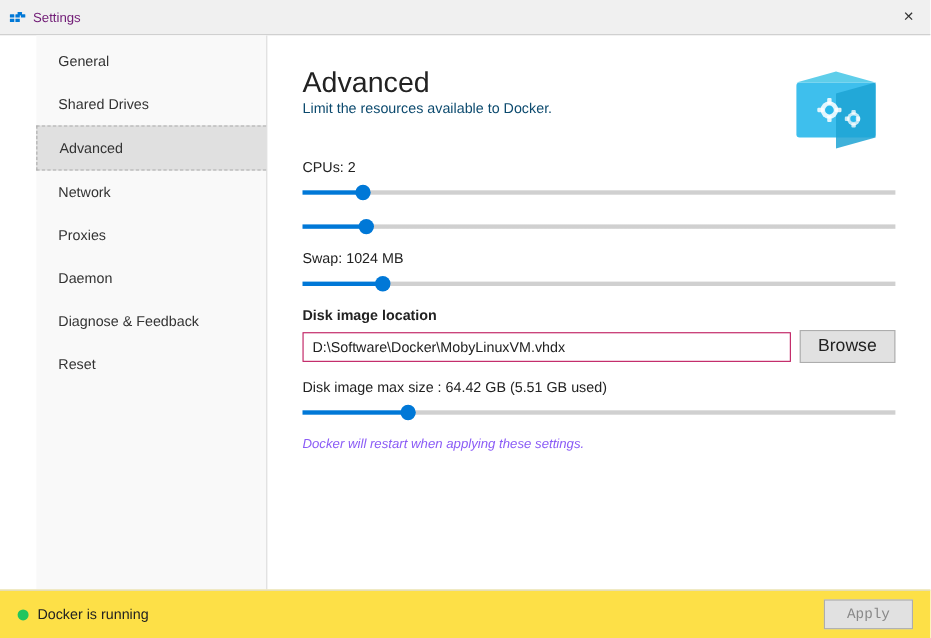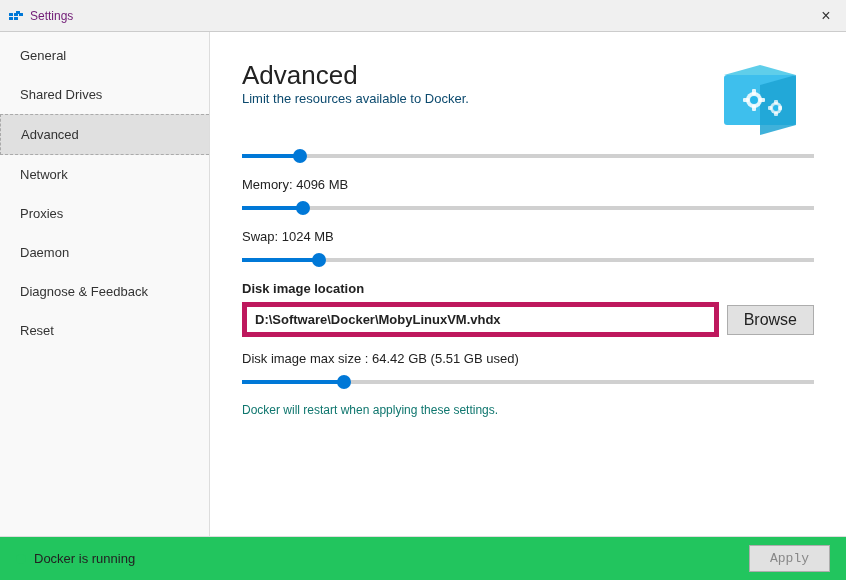--- a/index.html
+++ b/index.html
@@ -43,20 +43,21 @@
       font-size: 16px;
       color: #333;
       border: none;
       background: transparent;
     }
 
     .main-content {
       display: flex;
       flex: 1;
       overflow: hidden;
+      padding-left: 33px;
     }
 
     .sidebar {
       width: 210px;
       flex-shrink: 0;
       border-right: 1px solid #ddd;
       background: #f9f9f9;
       display: flex;
       flex-direction: column;
       padding-top: 4px;
@@ -120,38 +121,37 @@
       font-weight: bold;
     }
     .input-browse-row {
       display: flex;
       gap: 8px;
       align-items: center;
     }
     .path-input {
       flex: 1;
       padding: 5px 8px;
-      border: 5px solid #be185d;
+      border: 1px solid #be185d;
       font-size: 13px;
       color: #222;
       background: #fff;
-      font-weight: bold;
     }
     .browse-btn {
       padding: 5px 16px;
       background: #e1e1e1;
       border: 1px solid #adadad;
       font-size: 16px;
       cursor: pointer;
       color: #222;
     }
 
     .footer {
       height: 44px;
-      background: #22c55e;
+      background: #fde047;
       border-top: 1px solid #ddd;
       display: flex;
       align-items: center;
       padding: 0 16px;
       flex-shrink: 0;
     }
     .status-dot {
       width: 10px;
       height: 10px;
       border-radius: 50%;
@@ -168,22 +168,23 @@
       padding: 5px 20px;
       background: #e1e1e1;
       border: 1px solid #adadad;
       font-size: 13px;
       cursor: pointer;
       color: #888;
       font-family: Liberation Mono, monospace;
     }
     .restart-note {
       font-size: 12px;
-      color: #0f766e;
+      color: #8b5cf6;
       margin-bottom: 4px;
+      font-style: italic;
     }
 
     
     input[type=range] {
       -webkit-appearance: none;
       appearance: none;
       width: 100%;
       height: 4px;
       background: linear-gradient(to right, #0078d7 0%, #0078d7 var(--val, 15%), #d0d0d0 var(--val, 15%), #d0d0d0 100%);
       outline: none;
@@ -281,27 +282,27 @@
         <circle cx="62" cy="48" r="6" fill="white" opacity="0.75"></circle>
         <circle cx="62" cy="48" r="3" fill="#29b8eb"></circle>
         <rect x="60" y="40" width="4" height="4" rx="1" fill="white" opacity="0.75"></rect>
         <rect x="60" y="52" width="4" height="4" rx="1" fill="white" opacity="0.75"></rect>
         <rect x="54" y="46" width="4" height="4" rx="1" fill="white" opacity="0.75"></rect>
         <rect x="64" y="46" width="4" height="4" rx="1" fill="white" opacity="0.75"></rect>
       </svg>
     </div>
 
     <div class="setting-row">
+      <div class="setting-label">CPUs: 2</div>
       <div class="slider-container">
         <input type="range" min="1" max="12" value="2" style="--val: 9.1%; background: linear-gradient(to right, rgb(0, 120, 215) 0%, rgb(0, 120, 215) 9.1%, rgb(208, 208, 208) 9.1%, rgb(208, 208, 208) 100%);">
       </div>
     </div>
 
     <div class="setting-row">
-      <div class="setting-label">Memory: 4096 MB</div>
       <div class="slider-container">
         <input type="range" min="1024" max="32768" value="4096" style="--val: 9.7%; background: linear-gradient(to right, rgb(0, 120, 215) 0%, rgb(0, 120, 215) 9.7%, rgb(208, 208, 208) 9.7%, rgb(208, 208, 208) 100%);">
       </div>
     </div>
 
     <div class="setting-row">
       <div class="setting-label">Swap: 1024 MB</div>
       <div class="slider-container">
         <input type="range" min="0" max="8192" value="1024" style="--val: 12.5%; background: linear-gradient(to right, rgb(0, 120, 215) 0%, rgb(0, 120, 215) 12.5%, rgb(208, 208, 208) 12.5%, rgb(208, 208, 208) 100%);">
       </div>

